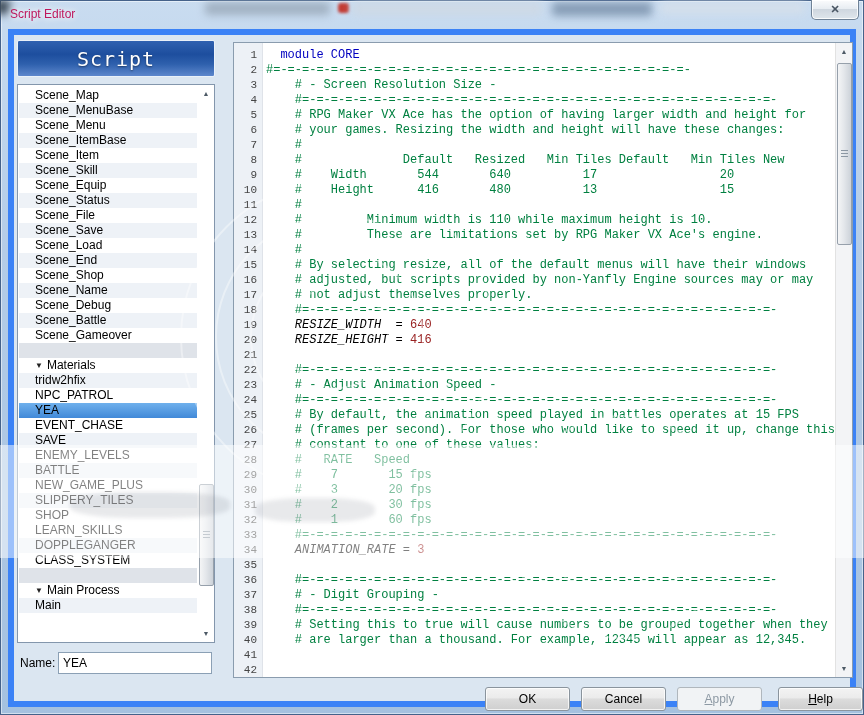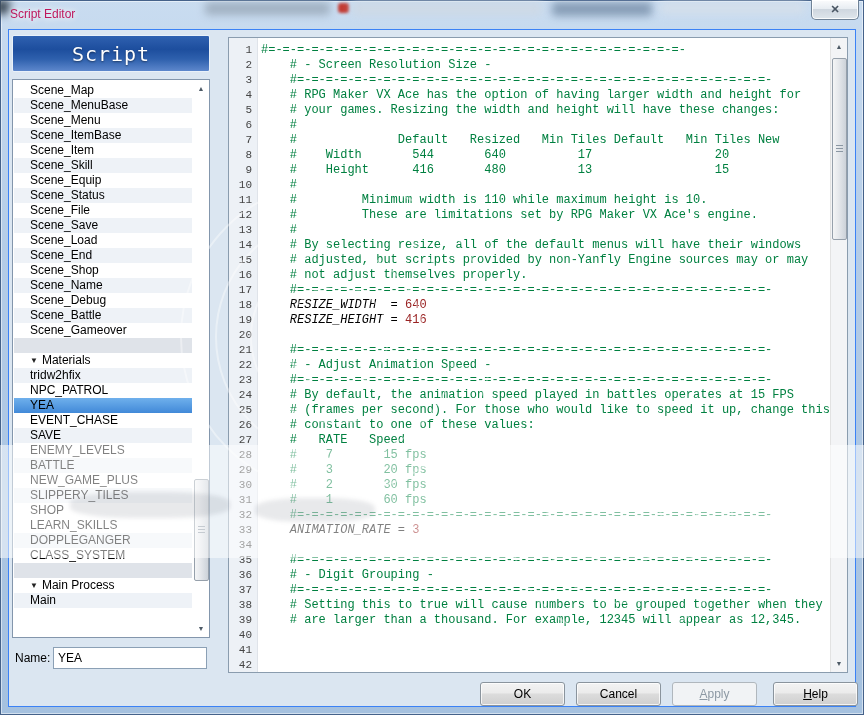--- a/index.html
+++ b/index.html
@@ -27,21 +27,21 @@
     position:absolute;left:811px;top:0;width:46px;height:19px;
     border:1px solid #6f8296;border-top:none;border-radius:0 0 5px 5px;
     background:linear-gradient(180deg,#fbfcfd 0%,#e8edf2 45%,#cfd7df 50%,#dfe6ec 100%);
     box-shadow:inset 0 0 0 1px rgba(255,255,255,.85);
     display:flex;align-items:center;justify-content:center;cursor:default;
   }
   .close-x{font-size:11px;font-weight:bold;color:#4a5663;line-height:1;}
   
   .client{
     position:absolute;left:8px;top:29px;width:848px;height:678px;
-    background:#dbe6f1;border:1px solid #3b82f6;box-sizing:border-box;
+    background:#dbe6f1;border:6px solid #3b82f6;box-sizing:border-box;
   }
   
   .banner{
     position:absolute;left:3px;top:5px;width:198px;height:37px;box-sizing:border-box;
     border:1px solid #e9f1f9;border-radius:2px;
     background:linear-gradient(180deg,#2f61b0 0%,#1d4e9e 38%,#2e60ad 66%,#5d87cc 100%);
     display:flex;align-items:center;justify-content:center;
   }
   .banner span{
     font-family:"DejaVu Sans Mono","Liberation Mono",monospace;
@@ -233,20 +233,21 @@
           <div class="lnum">35</div>
           <div class="lnum">36</div>
           <div class="lnum">37</div>
           <div class="lnum">38</div>
           <div class="lnum">39</div>
           <div class="lnum">40</div>
           <div class="lnum">41</div>
           <div class="lnum">42</div>
         </div>
       <div class="code">
+          <div class="cline"><span class="tok-kw">  module CORE</span></div>
           <div class="cline"><span class="tok-cmt">#=-=-=-=-=-=-=-=-=-=-=-=-=-=-=-=-=-=-=-=-=-=-=-=-=-=-=-=-=-</span></div>
           <div class="cline"><span class="tok-cmt">    # - Screen Resolution Size -</span></div>
           <div class="cline"><span class="tok-cmt">    #=-=-=-=-=-=-=-=-=-=-=-=-=-=-=-=-=-=-=-=-=-=-=-=-=-=-=-=-=-=-=-=-=-</span></div>
           <div class="cline"><span class="tok-cmt">    # RPG Maker VX Ace has the option of having larger width and height for</span></div>
           <div class="cline"><span class="tok-cmt">    # your games. Resizing the width and height will have these changes:</span></div>
           <div class="cline"><span class="tok-cmt">    #</span></div>
           <div class="cline"><span class="tok-cmt">    #              Default   Resized   Min Tiles Default   Min Tiles New</span></div>
           <div class="cline"><span class="tok-cmt">    #    Width       544       640          17                 20</span></div>
           <div class="cline"><span class="tok-cmt">    #    Height      416       480          13                 15</span></div>
           <div class="cline"><span class="tok-cmt">    #</span></div>

